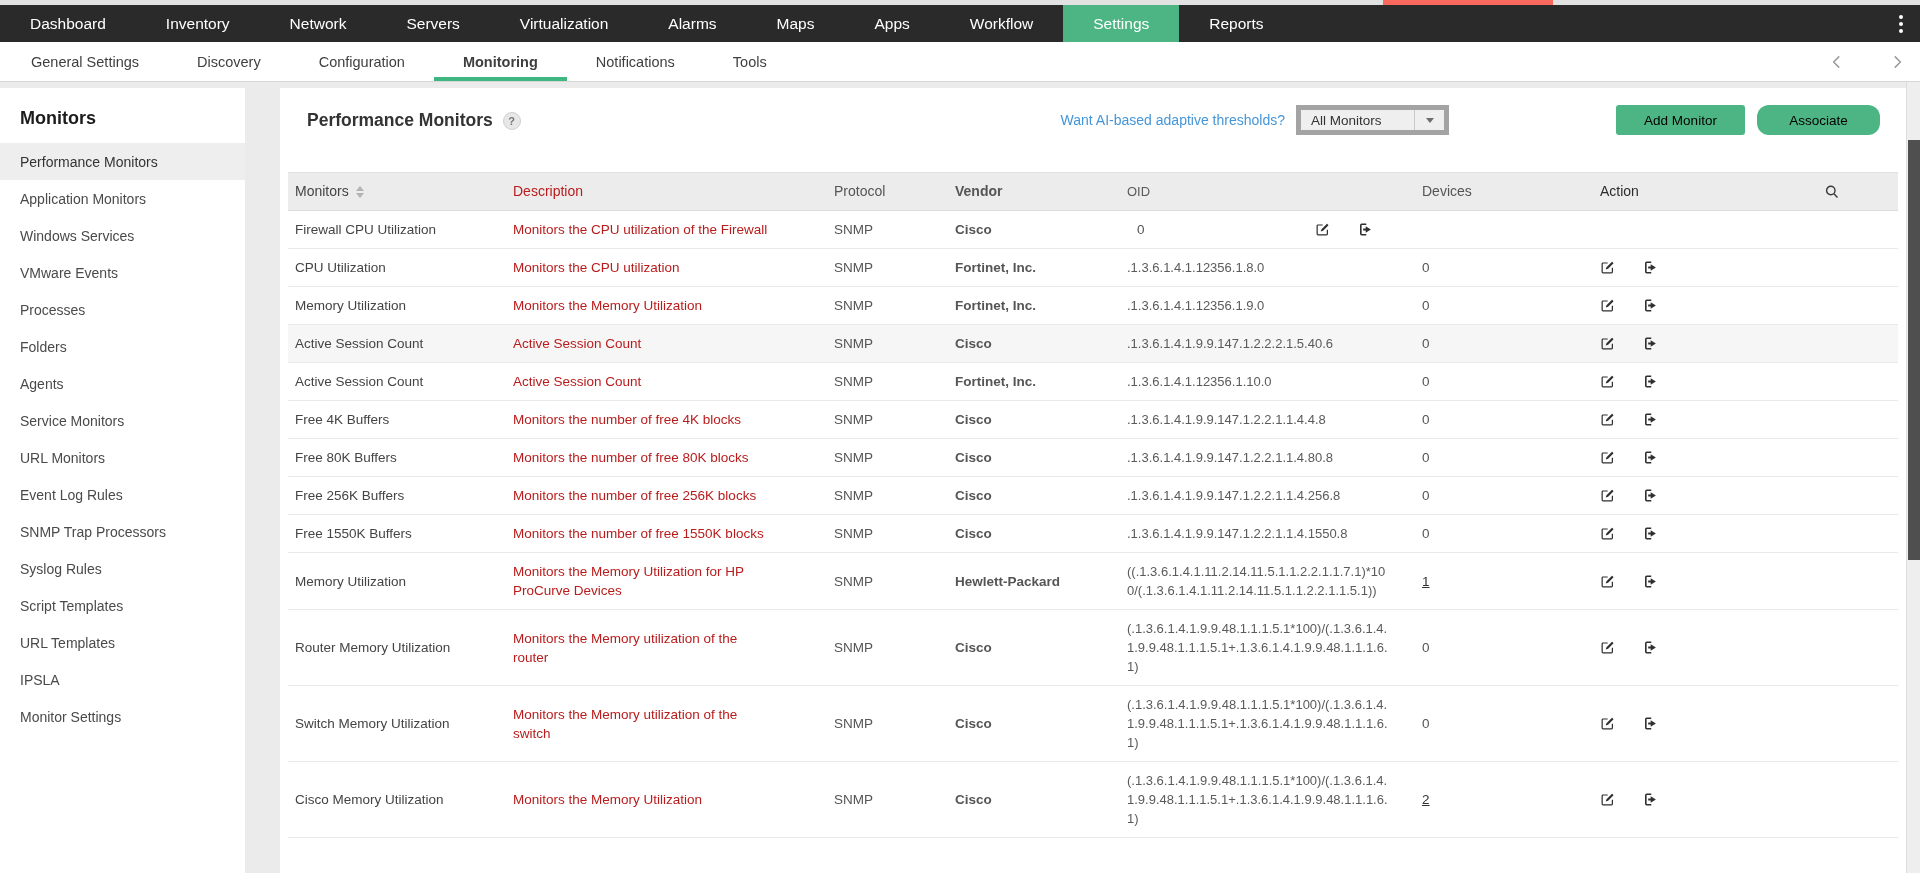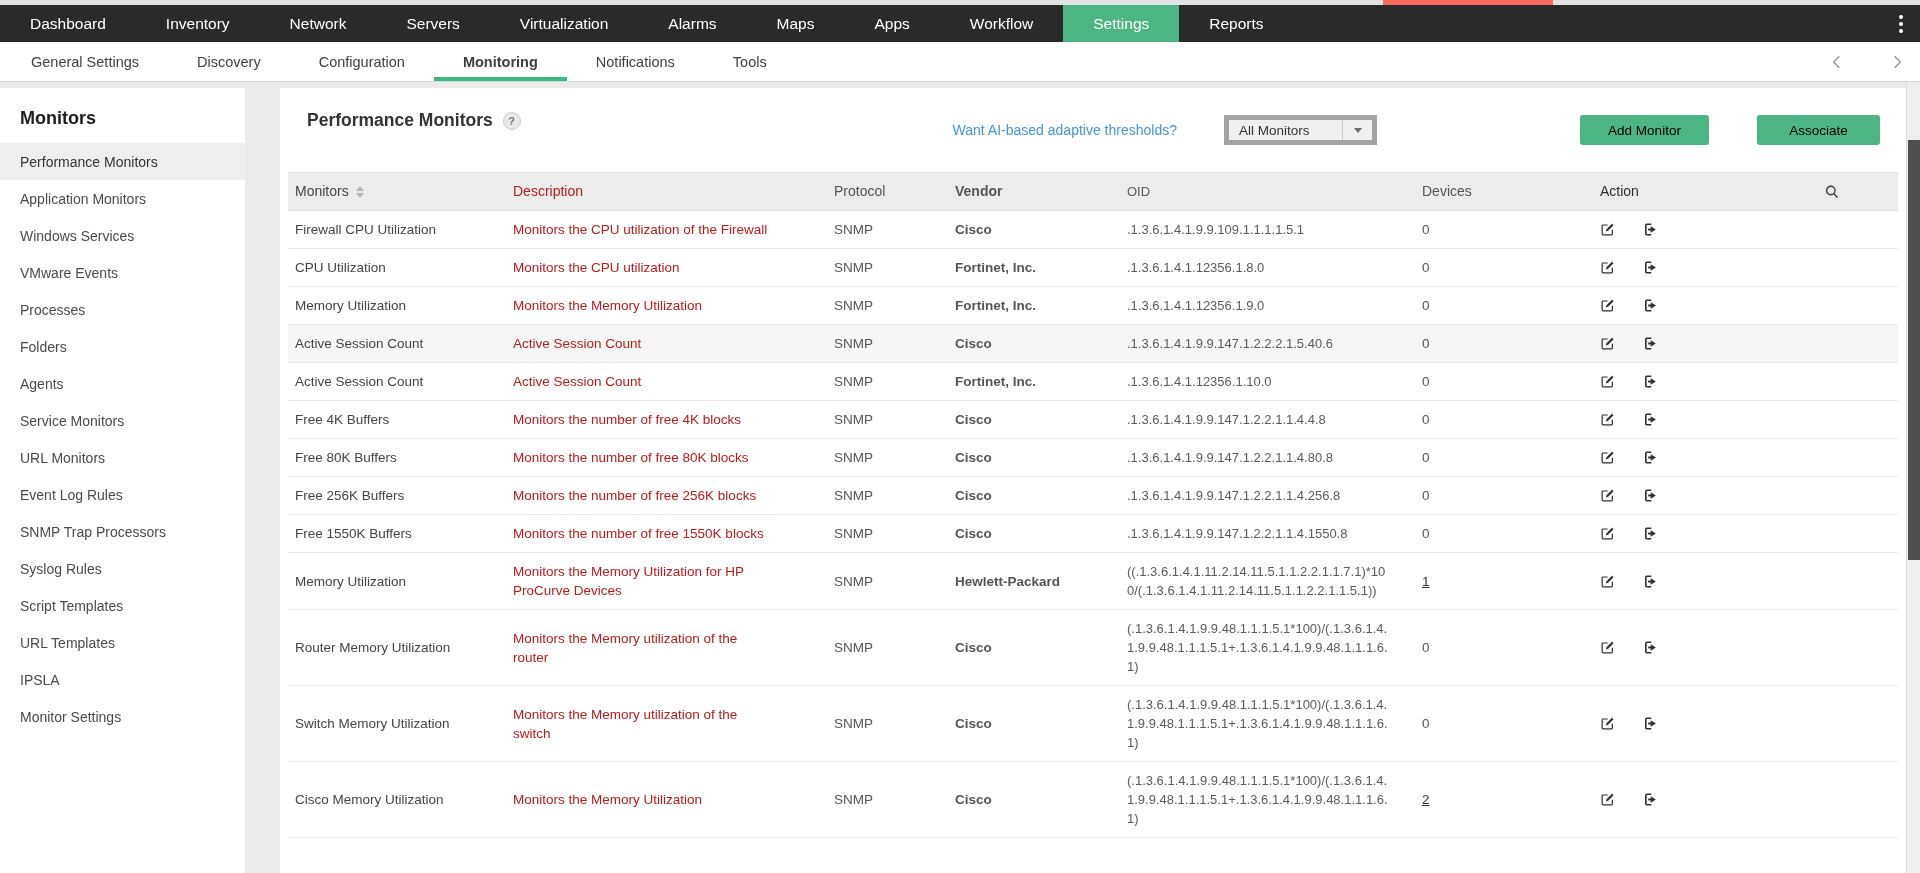--- a/index.html
+++ b/index.html
@@ -38,33 +38,33 @@
   .side-item.active { background:#eeeeee; color:#333; }
 
   
   .main-card { position:absolute; left:280px; top:88px; width:1626px; height:785px; background:#fff; overflow:hidden; }
   .card-header { display:flex; align-items:center; padding:14px 26px 0 27px; height:84px; align-items:flex-start; }
   .title-wrap { display:flex; align-items:center; margin-top:8px; }
   .page-title { font-size:17.5px; font-weight:700; color:#333; }
   .help-badge { width:18px; height:18px; border-radius:50%; background:#e7e7e7; border:1px solid #cfcfcf;
     color:#777; font-size:11px; font-weight:700; display:flex; align-items:center; justify-content:center;
     margin-left:10px; cursor:pointer; }
-  .header-right { margin-left:auto; display:flex; align-items:center; margin-top:13px;gap:36px; }
+  .header-right { margin-left:auto; display:flex; align-items:center; margin-top:3px; }
   .ai-link { color:#4596d8; font-size:14px; cursor:pointer; white-space:nowrap; }
   .dropdown { margin-left:11px; width:153px; height:30px; background:#efefef; border:5px solid #a3a3a3;
     display:flex; align-items:center; cursor:pointer; }
   .dropdown .dd-value { flex:1; padding-left:10px; font-size:13.5px; color:#333; white-space:nowrap; overflow:hidden; }
   .dropdown .dd-arrow { width:30px; height:100%; border-left:1px solid #c8c8c8; display:flex;
     align-items:center; justify-content:center; }
   .dd-caret { width:0; height:0; border-left:4px solid transparent; border-right:4px solid transparent;
     border-top:5px solid #6d6d6d; }
   .btn { height:30px; border:none; border-radius:3px; background:#4db584; color:#000000; font-size:13.5px;
     font-family:inherit; cursor:pointer; }
   .btn-add { width:129px; margin-left:167px; }
-  .btn-assoc { width:123px; margin-left:12px; }
+  .btn-assoc { width:123px; margin-left:12px;border-radius:12px; }
 
   
   .table { margin:0 8px; }
   .tr { display:flex; align-items:center; min-height:37px; border-bottom:1px solid #e9e9e9; background:#fff; }
   .tr.hl { background:#f6f6f6; }
   .th-row { background:#ececec; border-top:1px solid #e0e0e0; border-bottom:1px solid #dcdcdc; min-height:36px; }
   .td, .th { padding:9px 8px 9px 7px; font-size:13.5px; line-height:19px; }
   .th { color:#2d2d2d; font-size:14px; display:flex; align-items:center; }
   .c-mon { width:218px; color:#444; }
   .c-desc { width:321px; color:#b91c1c; padding-right:54px; }
@@ -218,21 +218,20 @@
             </svg>
           </span>
       </div>
     </div>
 
     <div class="tr">
       <div class="td c-mon">Firewall CPU Utilization</div>
       <div class="td c-desc">Monitors the CPU utilization of the Firewall</div>
       <div class="td c-proto">SNMP</div>
       <div class="td c-vendor">Cisco</div>
-      <div class="td c-oid">.1.3.6.1.4.1.9.9.109.1.1.1.1.5.1</div>
       <div class="td c-dev"><span class="devval">0</span></div>
       <div class="td c-act">
         <span class="icon-btn">
             <svg width="15" height="15">
               <use href="#i-edit"></use>
             </svg>
           </span>
         <span class="icon-btn">
             <svg width="15" height="15">
               <use href="#i-assoc"></use>

